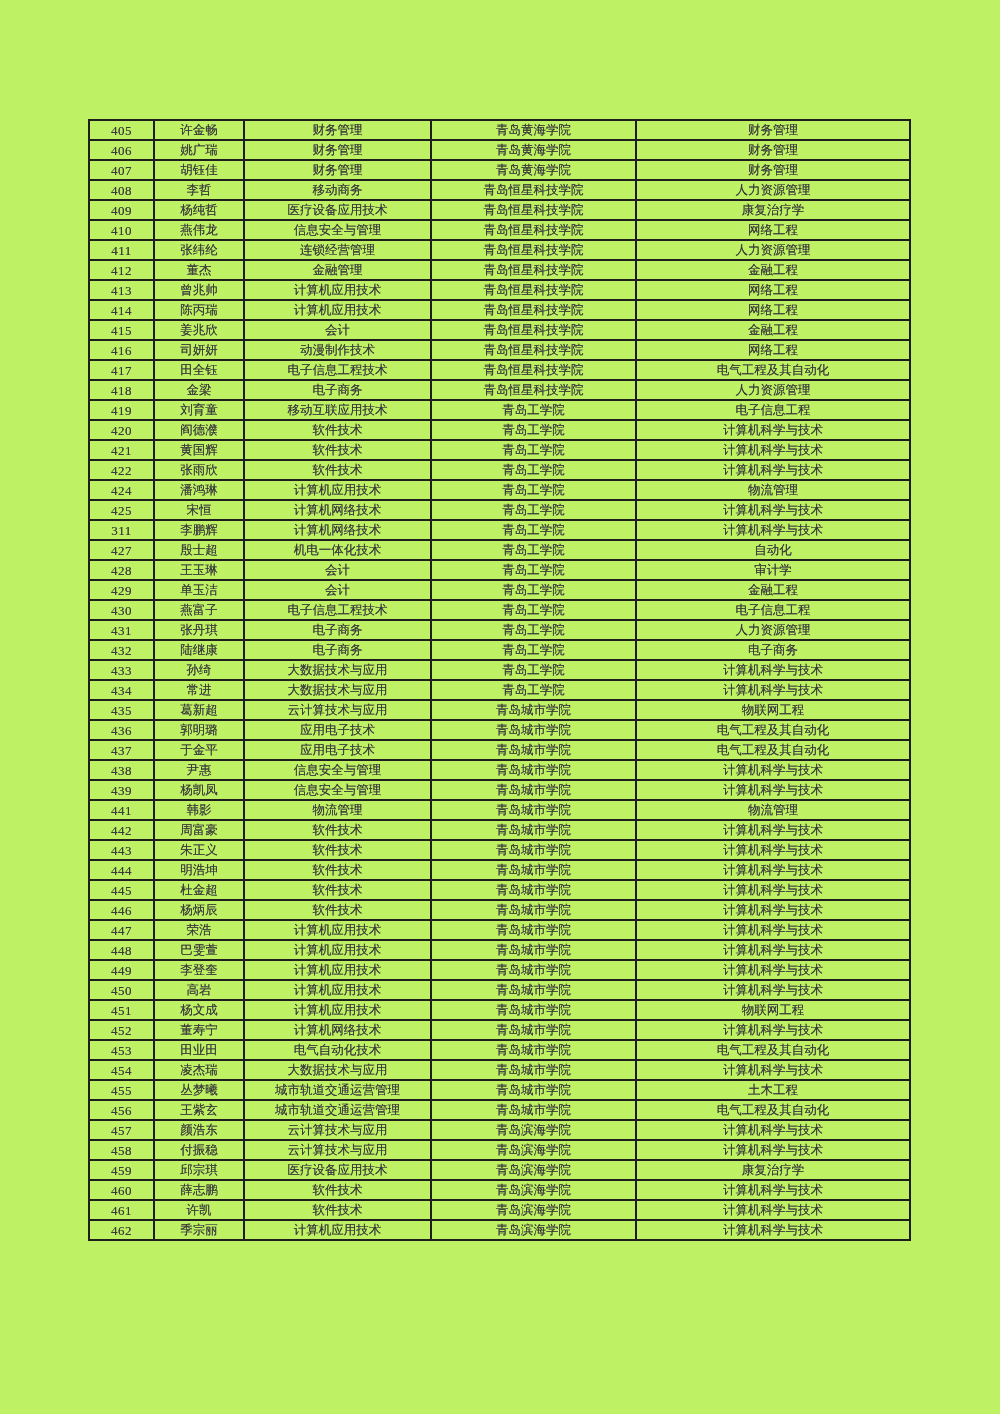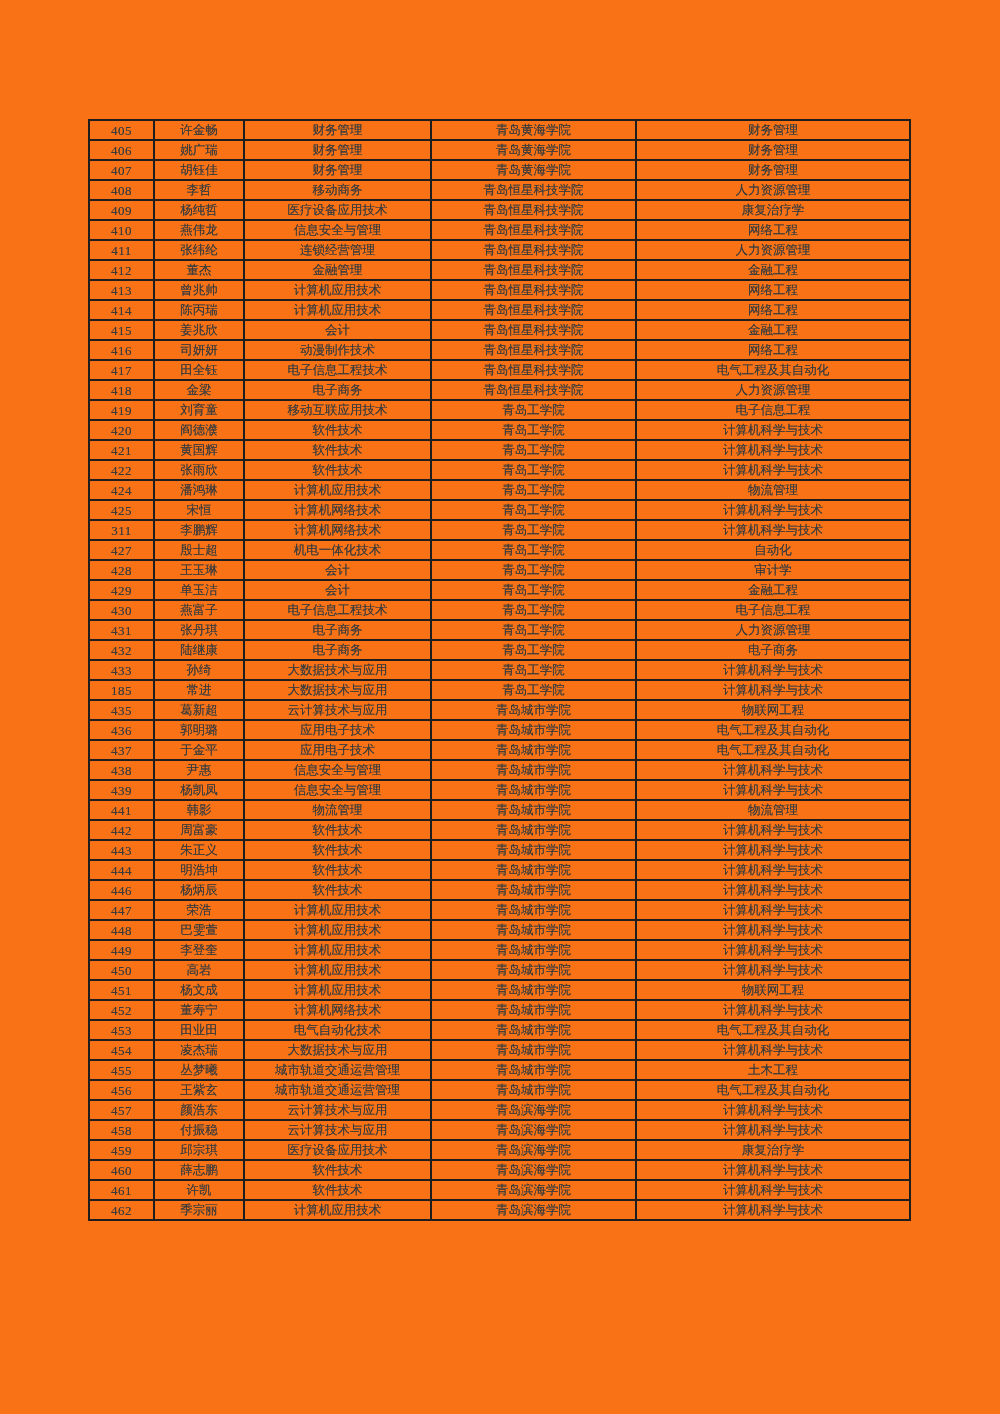--- a/index.html
+++ b/index.html
@@ -4,21 +4,21 @@
 <style>
   html, body {
     margin: 0;
     padding: 0;
     background: #ffffff;
   }
   .page {
     position: relative;
     width: 1000px;
     height: 1414px;
-    background: #f97316;
+    background: #bef264;
     overflow: hidden;
   }
   table.roster {
     position: absolute;
     left: 88px;
     top: 119px;
     width: 821px;
     border-collapse: collapse;
     table-layout: fixed;
   }
@@ -244,21 +244,21 @@
           <td class="cell-target-major">电子商务</td>
         </tr>
         <tr>
           <td class="cell-number">433</td>
           <td class="cell-name">孙绮</td>
           <td class="cell-major">大数据技术与应用</td>
           <td class="cell-college">青岛工学院</td>
           <td class="cell-target-major">计算机科学与技术</td>
         </tr>
         <tr>
-          <td class="cell-number">185</td>
+          <td class="cell-number">434</td>
           <td class="cell-name">常进</td>
           <td class="cell-major">大数据技术与应用</td>
           <td class="cell-college">青岛工学院</td>
           <td class="cell-target-major">计算机科学与技术</td>
         </tr>
         <tr>
           <td class="cell-number">435</td>
           <td class="cell-name">葛新超</td>
           <td class="cell-major">云计算技术与应用</td>
           <td class="cell-college">青岛城市学院</td>
@@ -309,20 +309,27 @@
         <tr>
           <td class="cell-number">443</td>
           <td class="cell-name">朱正义</td>
           <td class="cell-major">软件技术</td>
           <td class="cell-college">青岛城市学院</td>
           <td class="cell-target-major">计算机科学与技术</td>
         </tr>
         <tr>
           <td class="cell-number">444</td>
           <td class="cell-name">明浩坤</td>
+          <td class="cell-major">软件技术</td>
+          <td class="cell-college">青岛城市学院</td>
+          <td class="cell-target-major">计算机科学与技术</td>
+        </tr>
+        <tr>
+          <td class="cell-number">445</td>
+          <td class="cell-name">杜金超</td>
           <td class="cell-major">软件技术</td>
           <td class="cell-college">青岛城市学院</td>
           <td class="cell-target-major">计算机科学与技术</td>
         </tr>
         <tr>
           <td class="cell-number">446</td>
           <td class="cell-name">杨炳辰</td>
           <td class="cell-major">软件技术</td>
           <td class="cell-college">青岛城市学院</td>
           <td class="cell-target-major">计算机科学与技术</td>

